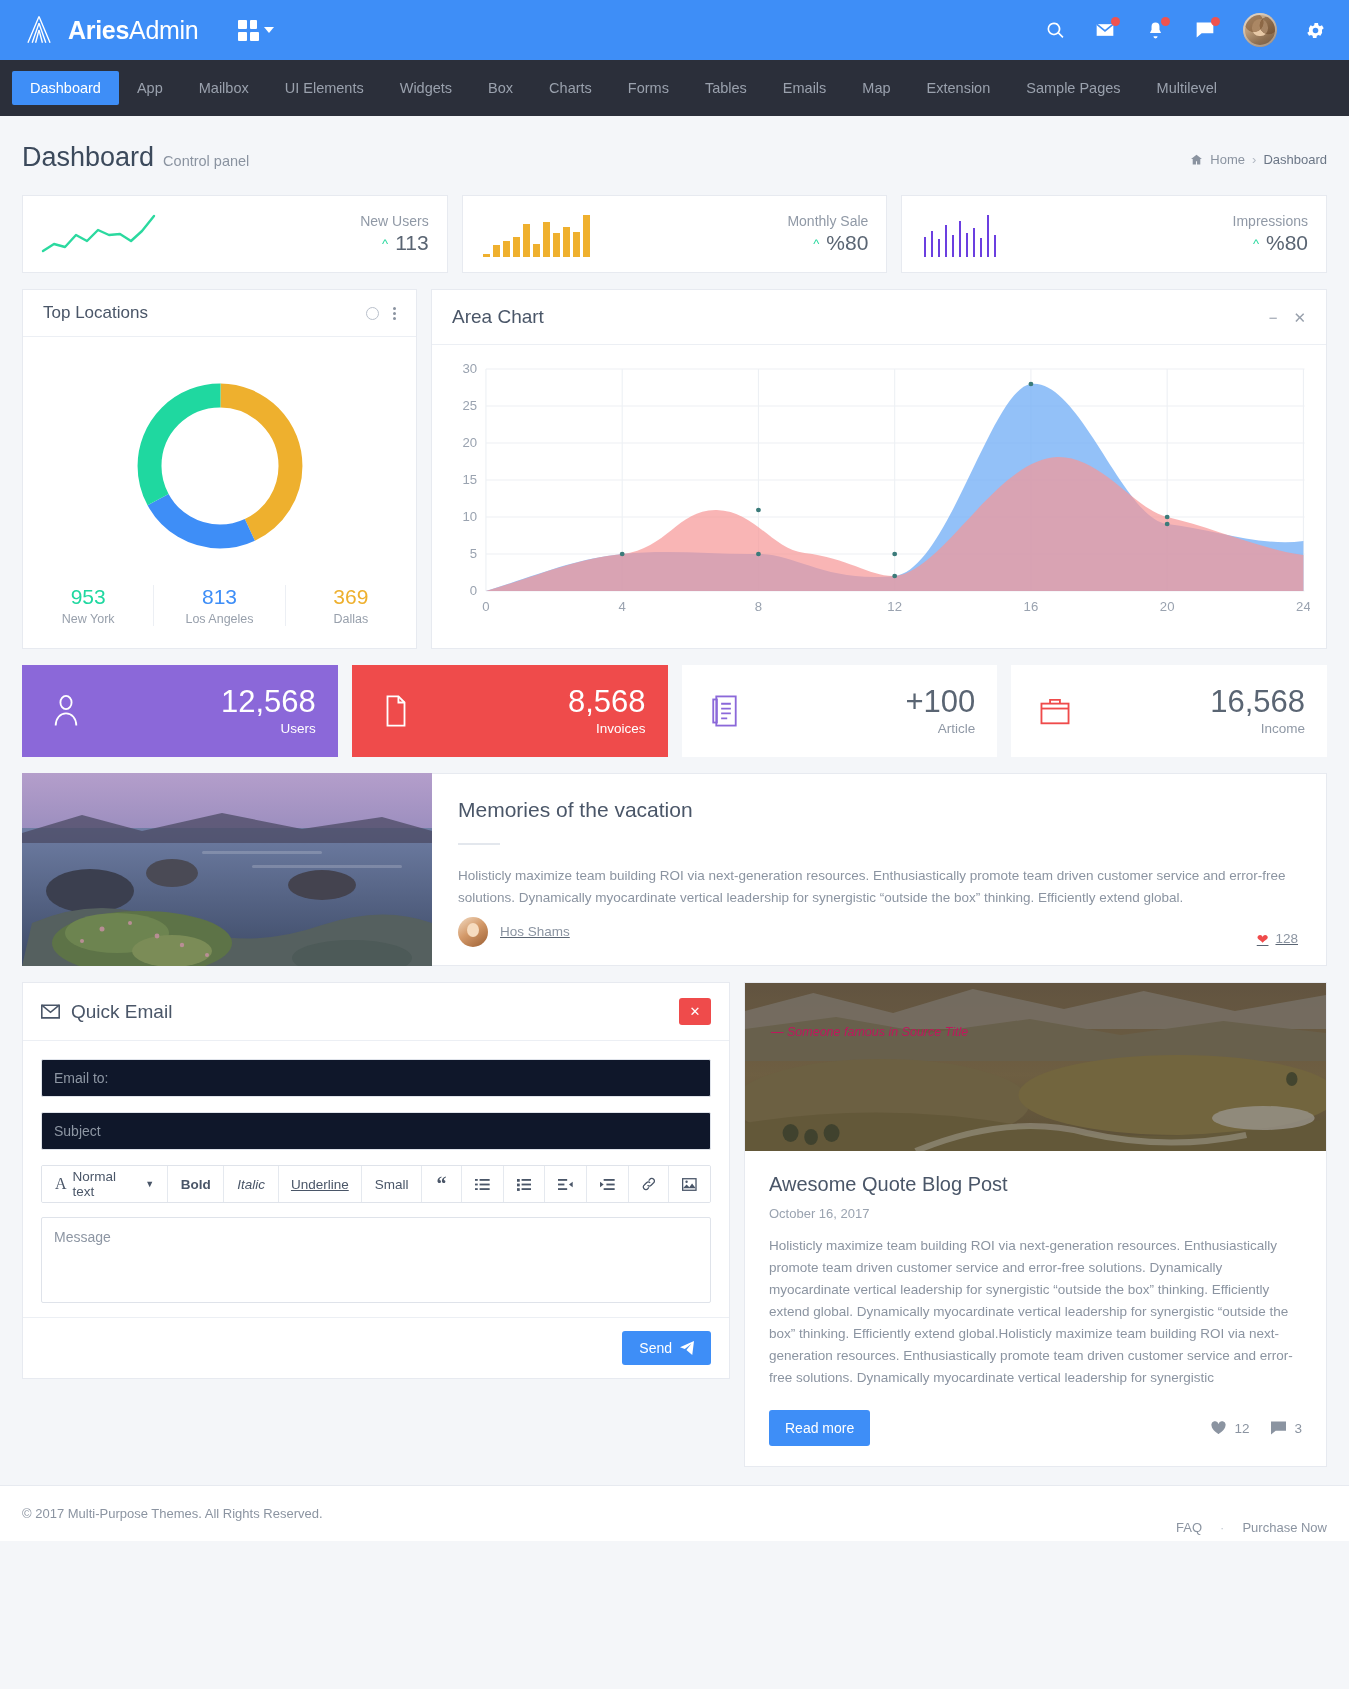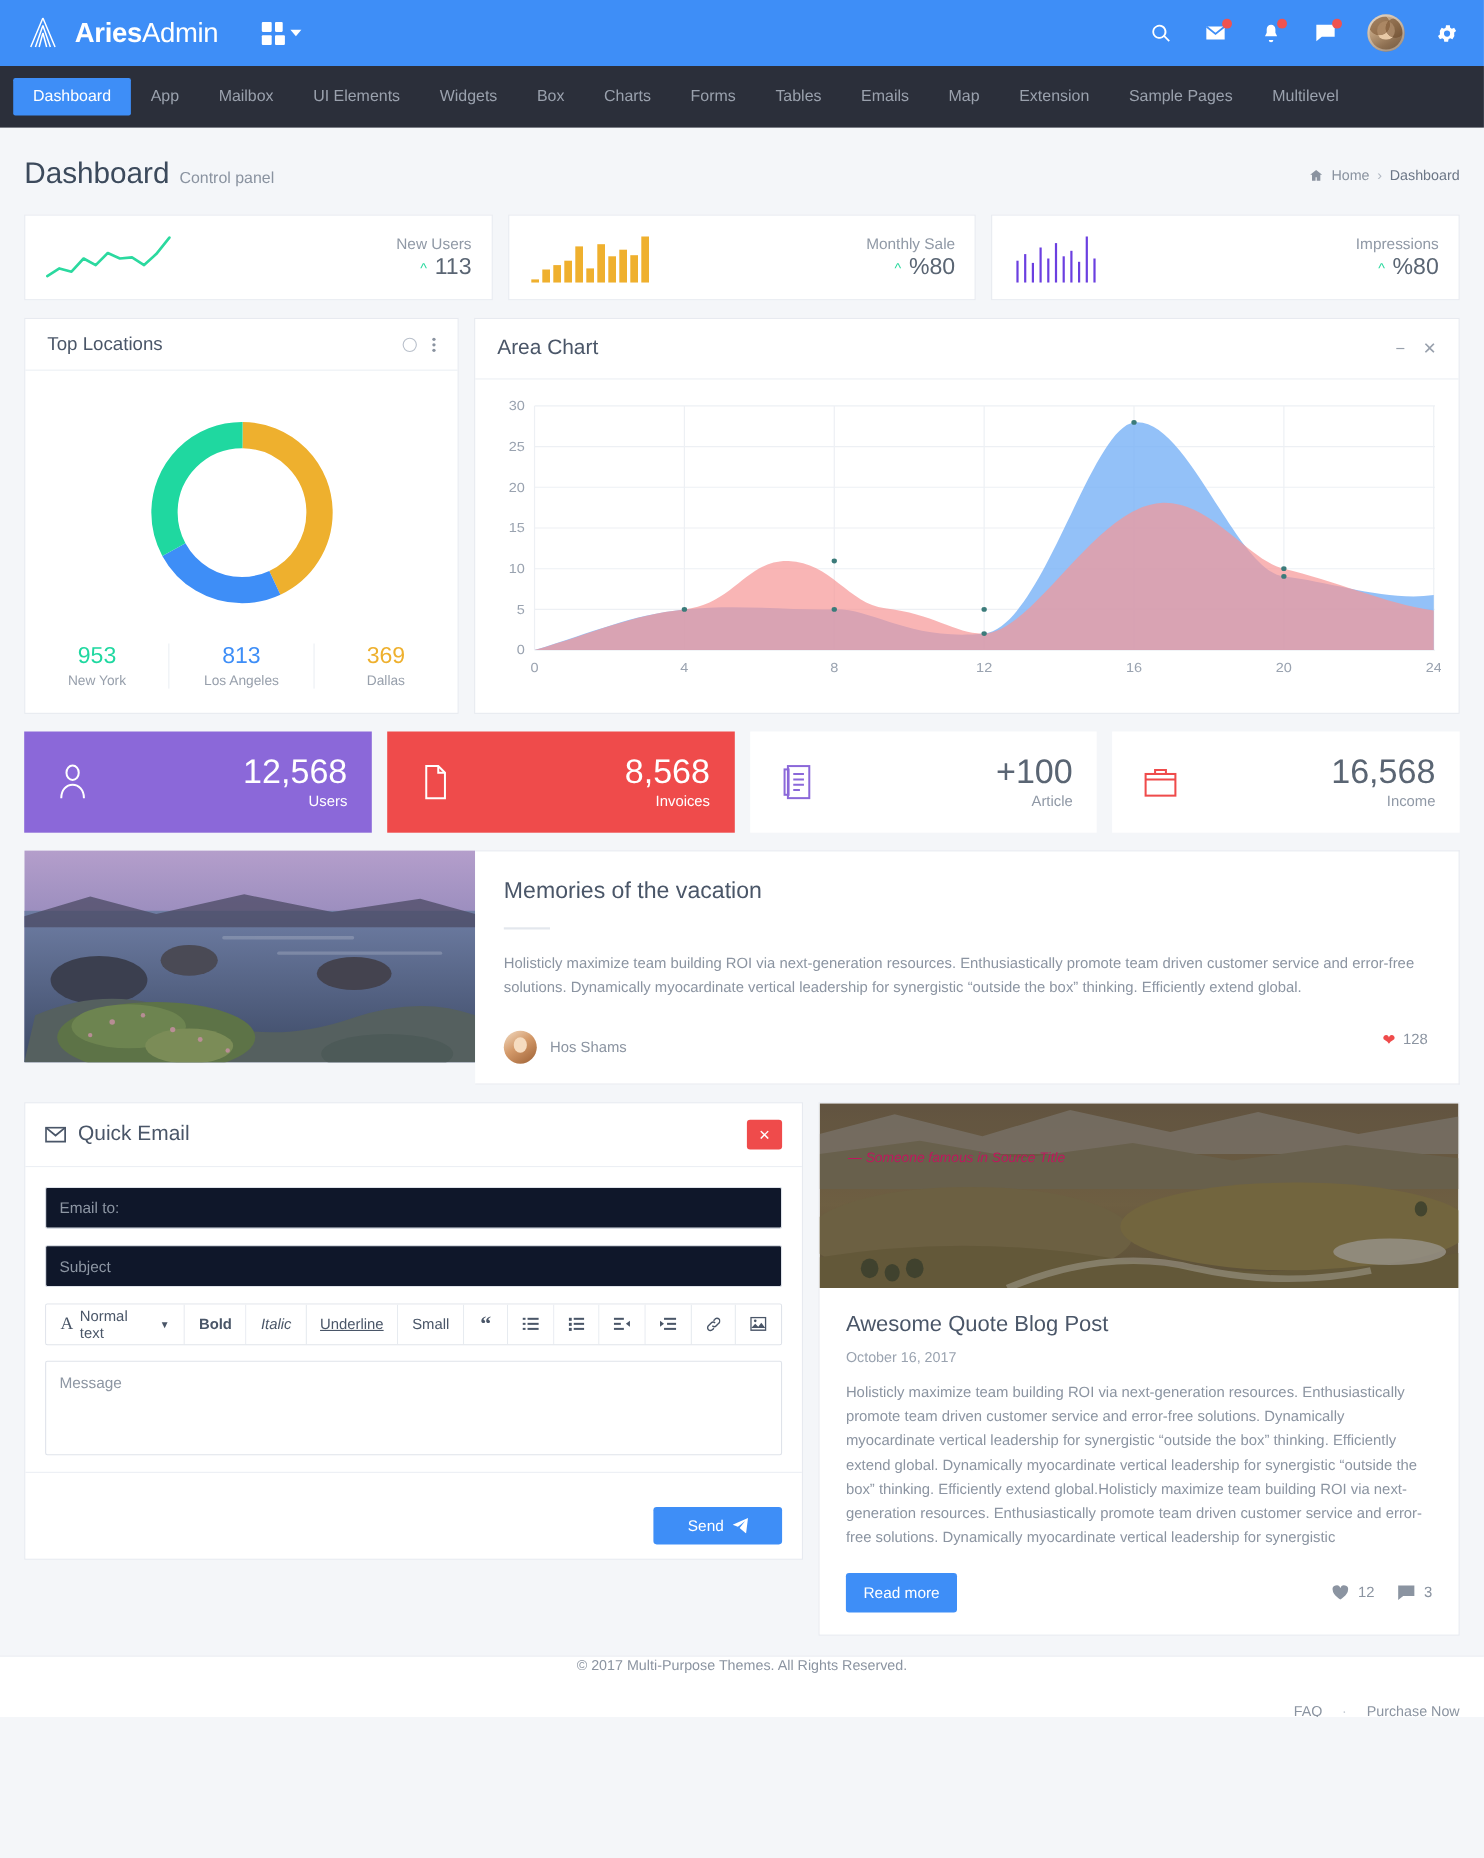--- a/index.html
+++ b/index.html
@@ -119,21 +119,21 @@
   .ib-white .ib-num { color: #5a6573; }
   .ib-white .ib-lab { color: #9099a6; }
 
   
   .mem-row { display: flex; }
   .mem-img { width: 410px; height: 193px; flex: none; position: relative; overflow: hidden; }
   .mem-body { flex: 1; background: #fff; border: 1px solid #e7eaf0; border-left: 0; padding: 24px 28px 18px 26px; }
   .mem-title { font-size: 21px; color: #4a5668; font-weight: 400; }
   .mem-rule { width: 42px; height: 2px; background: #e3e7ed; margin: 21px 0 20px; }
   .mem-text { font-size: 13.5px; line-height: 1.62; color: #8b94a1; }
-  .mem-foot { display: flex; align-items: flex-start; margin-top: 28px; }
+  .mem-foot { display: flex; align-items: flex-end; margin-top: 8px; text-decoration: underline; }
   .mem-author { display: flex; align-items: center; gap: 12px; }
   .mini-avatar {
     width: 30px; height: 30px; border-radius: 50%;
     background: linear-gradient(145deg,#f2dcc4 0%,#d49a6a 45%,#9c5f33 100%);
     position: relative; overflow: hidden;
   }
   .mini-avatar::after { content:''; position:absolute; left:9px; top:6px; width:12px; height:14px; border-radius:50%; background:#f6dcc0; }
   .mem-author-name { font-size: 13.5px; color: #8b94a1; }
   .mem-likes { margin-left: auto; display: flex; align-items: center; gap: 7px; font-size: 13.5px; color: #8b94a1; }
   .heart { color: #ef4b4b; font-size: 14px; }
@@ -163,22 +163,22 @@
   .tbtn.i { font-style: italic; }
   .tbtn.u { text-decoration: underline; }
   .ta {
     width: 100%; height: 86px; border: 1px solid #dfe3ea; margin-top: 14px; padding: 11px 12px;
     font-family: "Liberation Sans", sans-serif; font-size: 14px; color: #5a6573; resize: none; outline: none; border-radius: 2px;
   }
   .ta::placeholder { color: #8d96a3; }
   .qe-foot { border-top: 1px solid #eceff4; padding: 13px 18px; display: flex; }
   .send-btn {
     margin-left: auto; background: #3e8ef7; color: #fff; border: 0; border-radius: 3px;
-    padding: 9px 31px; font-size: 14px; font-family: "Liberation Sans", sans-serif;
-    display: flex; align-items: center; gap: 8px; cursor: pointer; margin-top: 18px;
+    padding: 9px 17px; font-size: 14px; font-family: "Liberation Sans", sans-serif;
+    display: flex; align-items: center; gap: 8px; cursor: pointer;
   }
 
   
   .blog-card { flex: 1; }
   .blog-hero { height: 168px; position: relative; overflow: hidden; padding: 24px 26px; }
   .blog-quote { font-size: 17.5px; font-style: italic; color: #fff; line-height: 1.42; position: relative; z-index: 2; }
   .blog-cite { margin-top: 18px; font-size: 12.5px; font-style: italic; color: #be185d; position: relative; z-index: 2; }
   .blog-body { padding: 22px 24px 20px; }
   .blog-title { font-size: 20px; color: #4a5668; font-weight: 400; }
   .blog-date { font-size: 13px; color: #9aa3b0; margin-top: 10px; }
@@ -188,21 +188,21 @@
     background: #3e8ef7; color: #fff; border: 0; border-radius: 3px; padding: 10px 16px;
     font-size: 14px; font-family: "Liberation Sans", sans-serif; cursor: pointer;
   }
   .blog-stats { margin-left: auto; display: flex; align-items: center; gap: 22px; font-size: 13.5px; color: #8b94a1; }
   .bs { display: flex; align-items: center; gap: 8px; }
 
   
   .footer {
     margin-top: 18px; background: #fff; border-top: 1px solid #e7eaf0;
     height: 56px; display: flex; align-items: center; padding: 0 22px;
-    font-size: 13px; color: #8b94a1; flex-direction: column;
+    font-size: 13px; color: #8b94a1;
   }
   .footer-right { margin-left: auto; display: flex; align-items: center; gap: 18px; margin-top: 27px; }
   .footer-right .fsep { color: #c3c9d2; }
   .footer-right a { color: #8b94a1; text-decoration: none; cursor: pointer; }
 </style>
 </head>
 <body>
 
 <div class="page">
 

